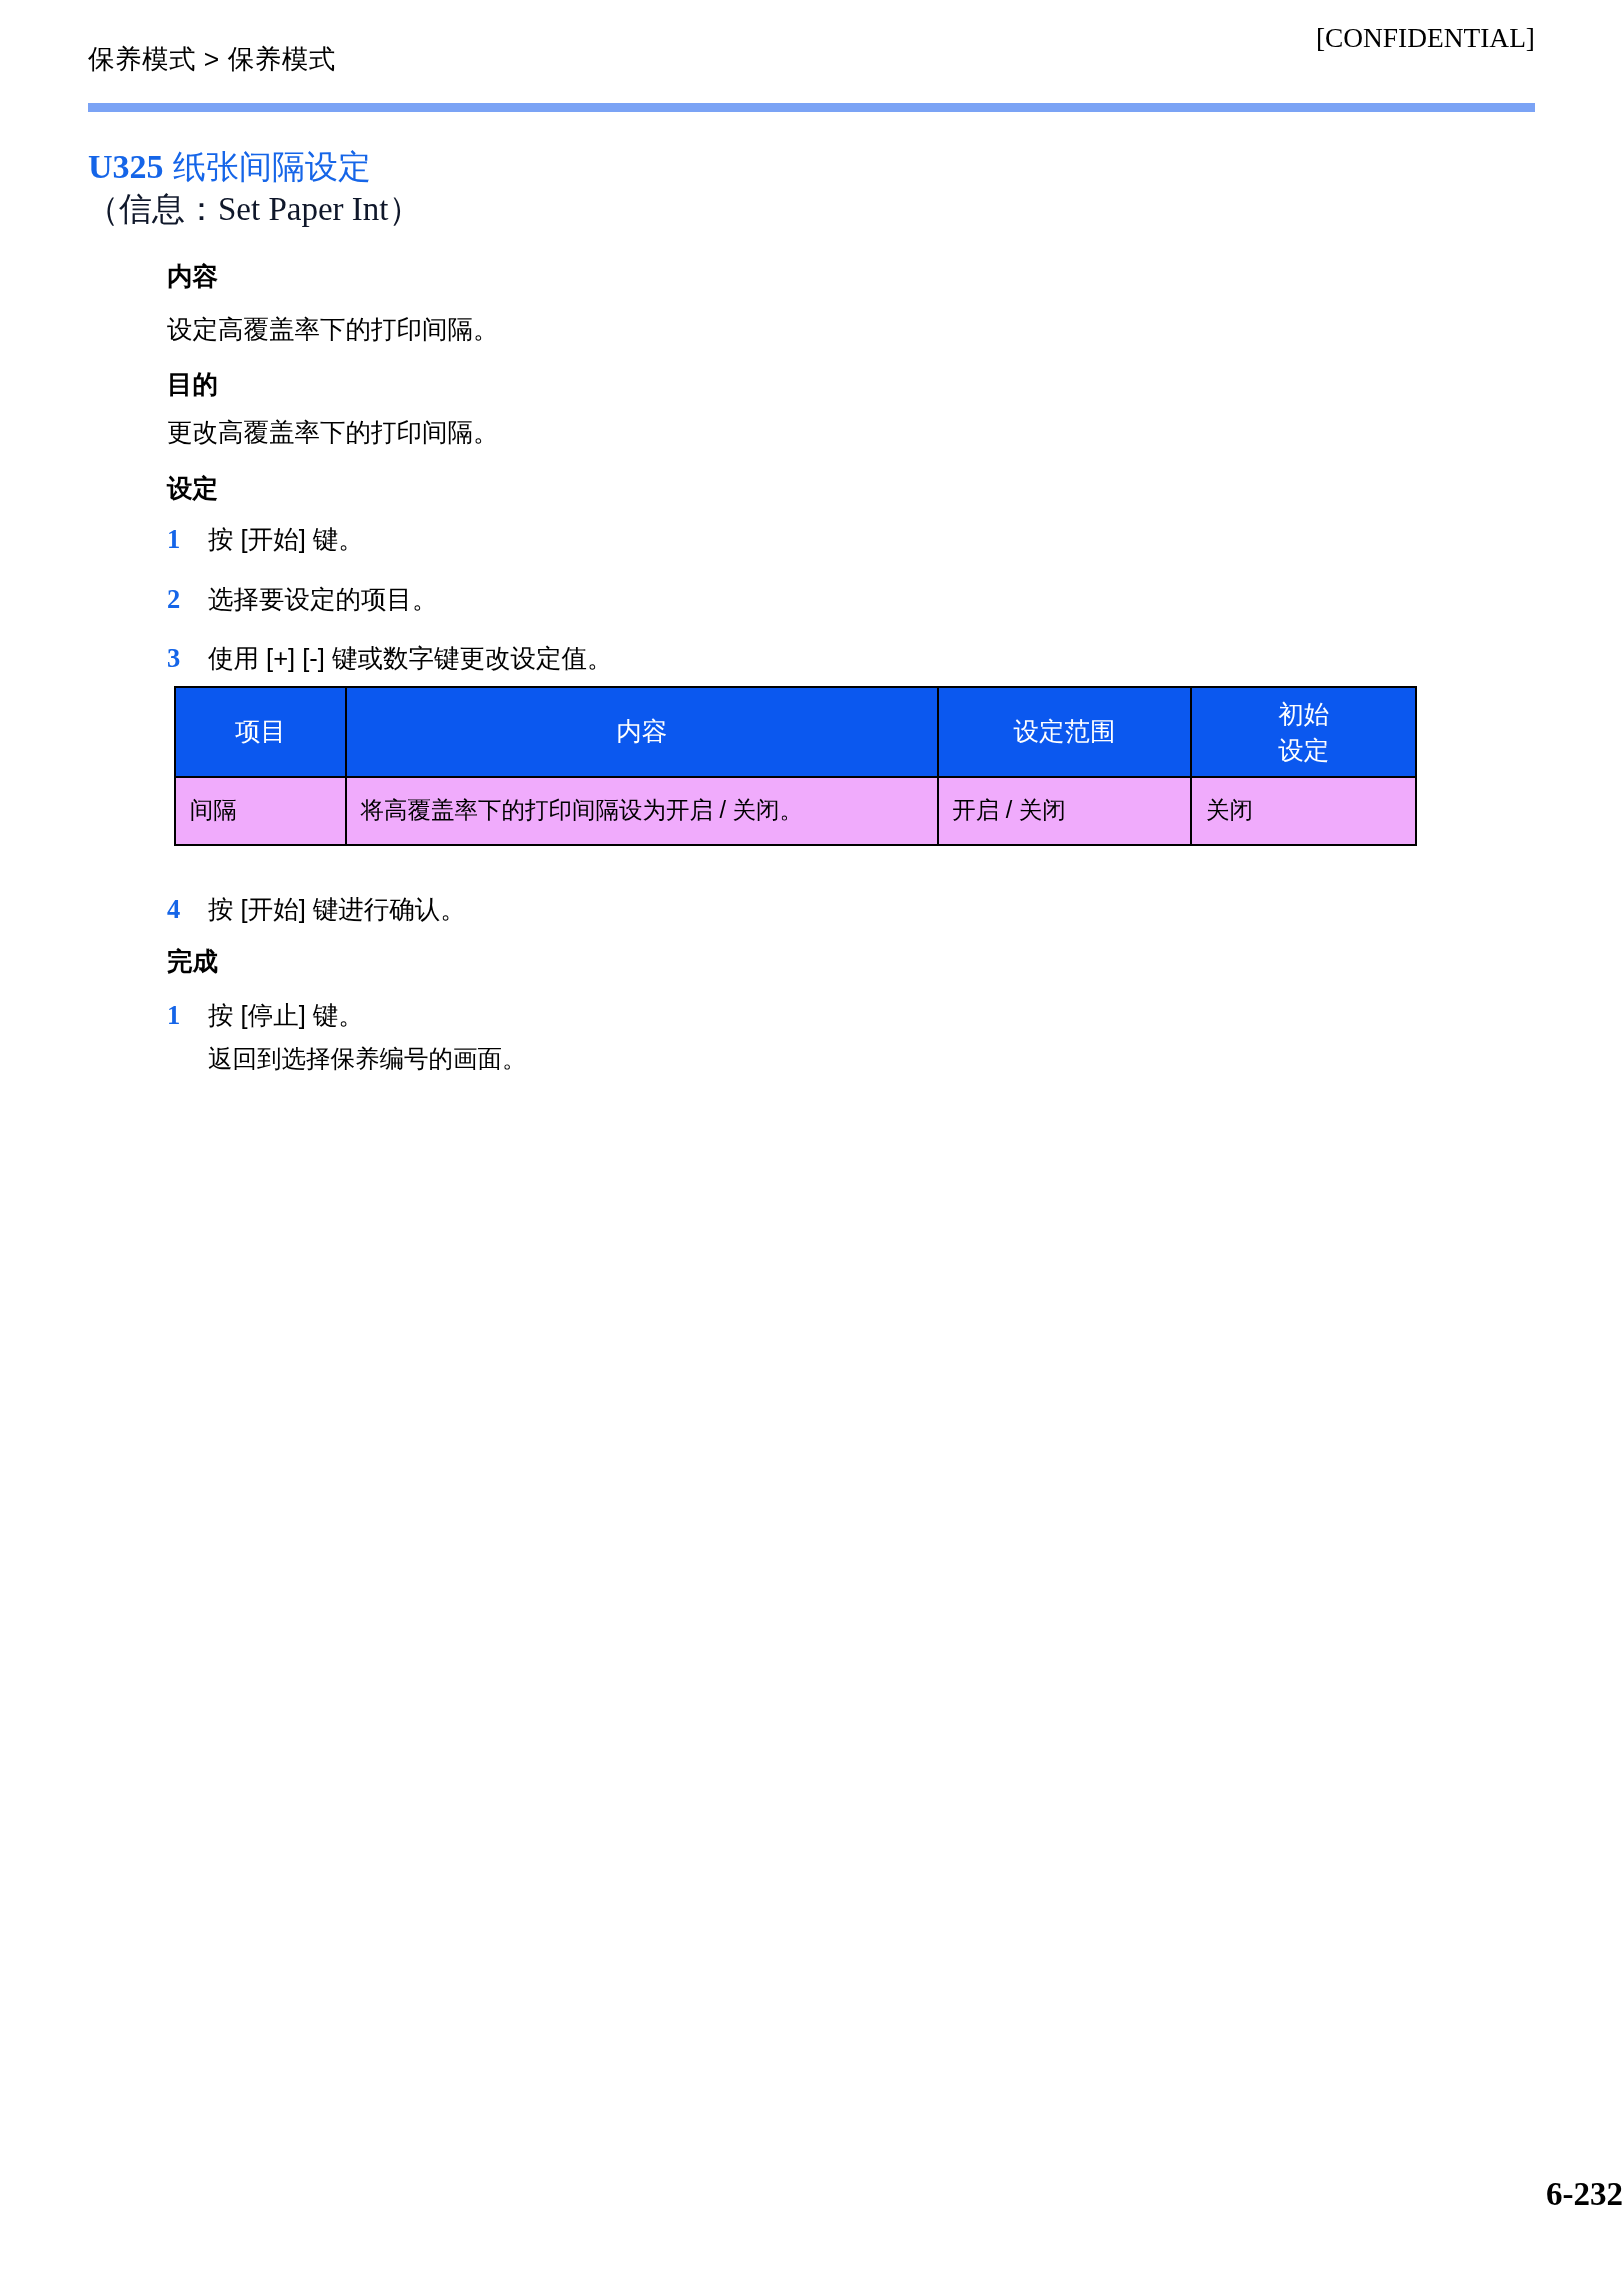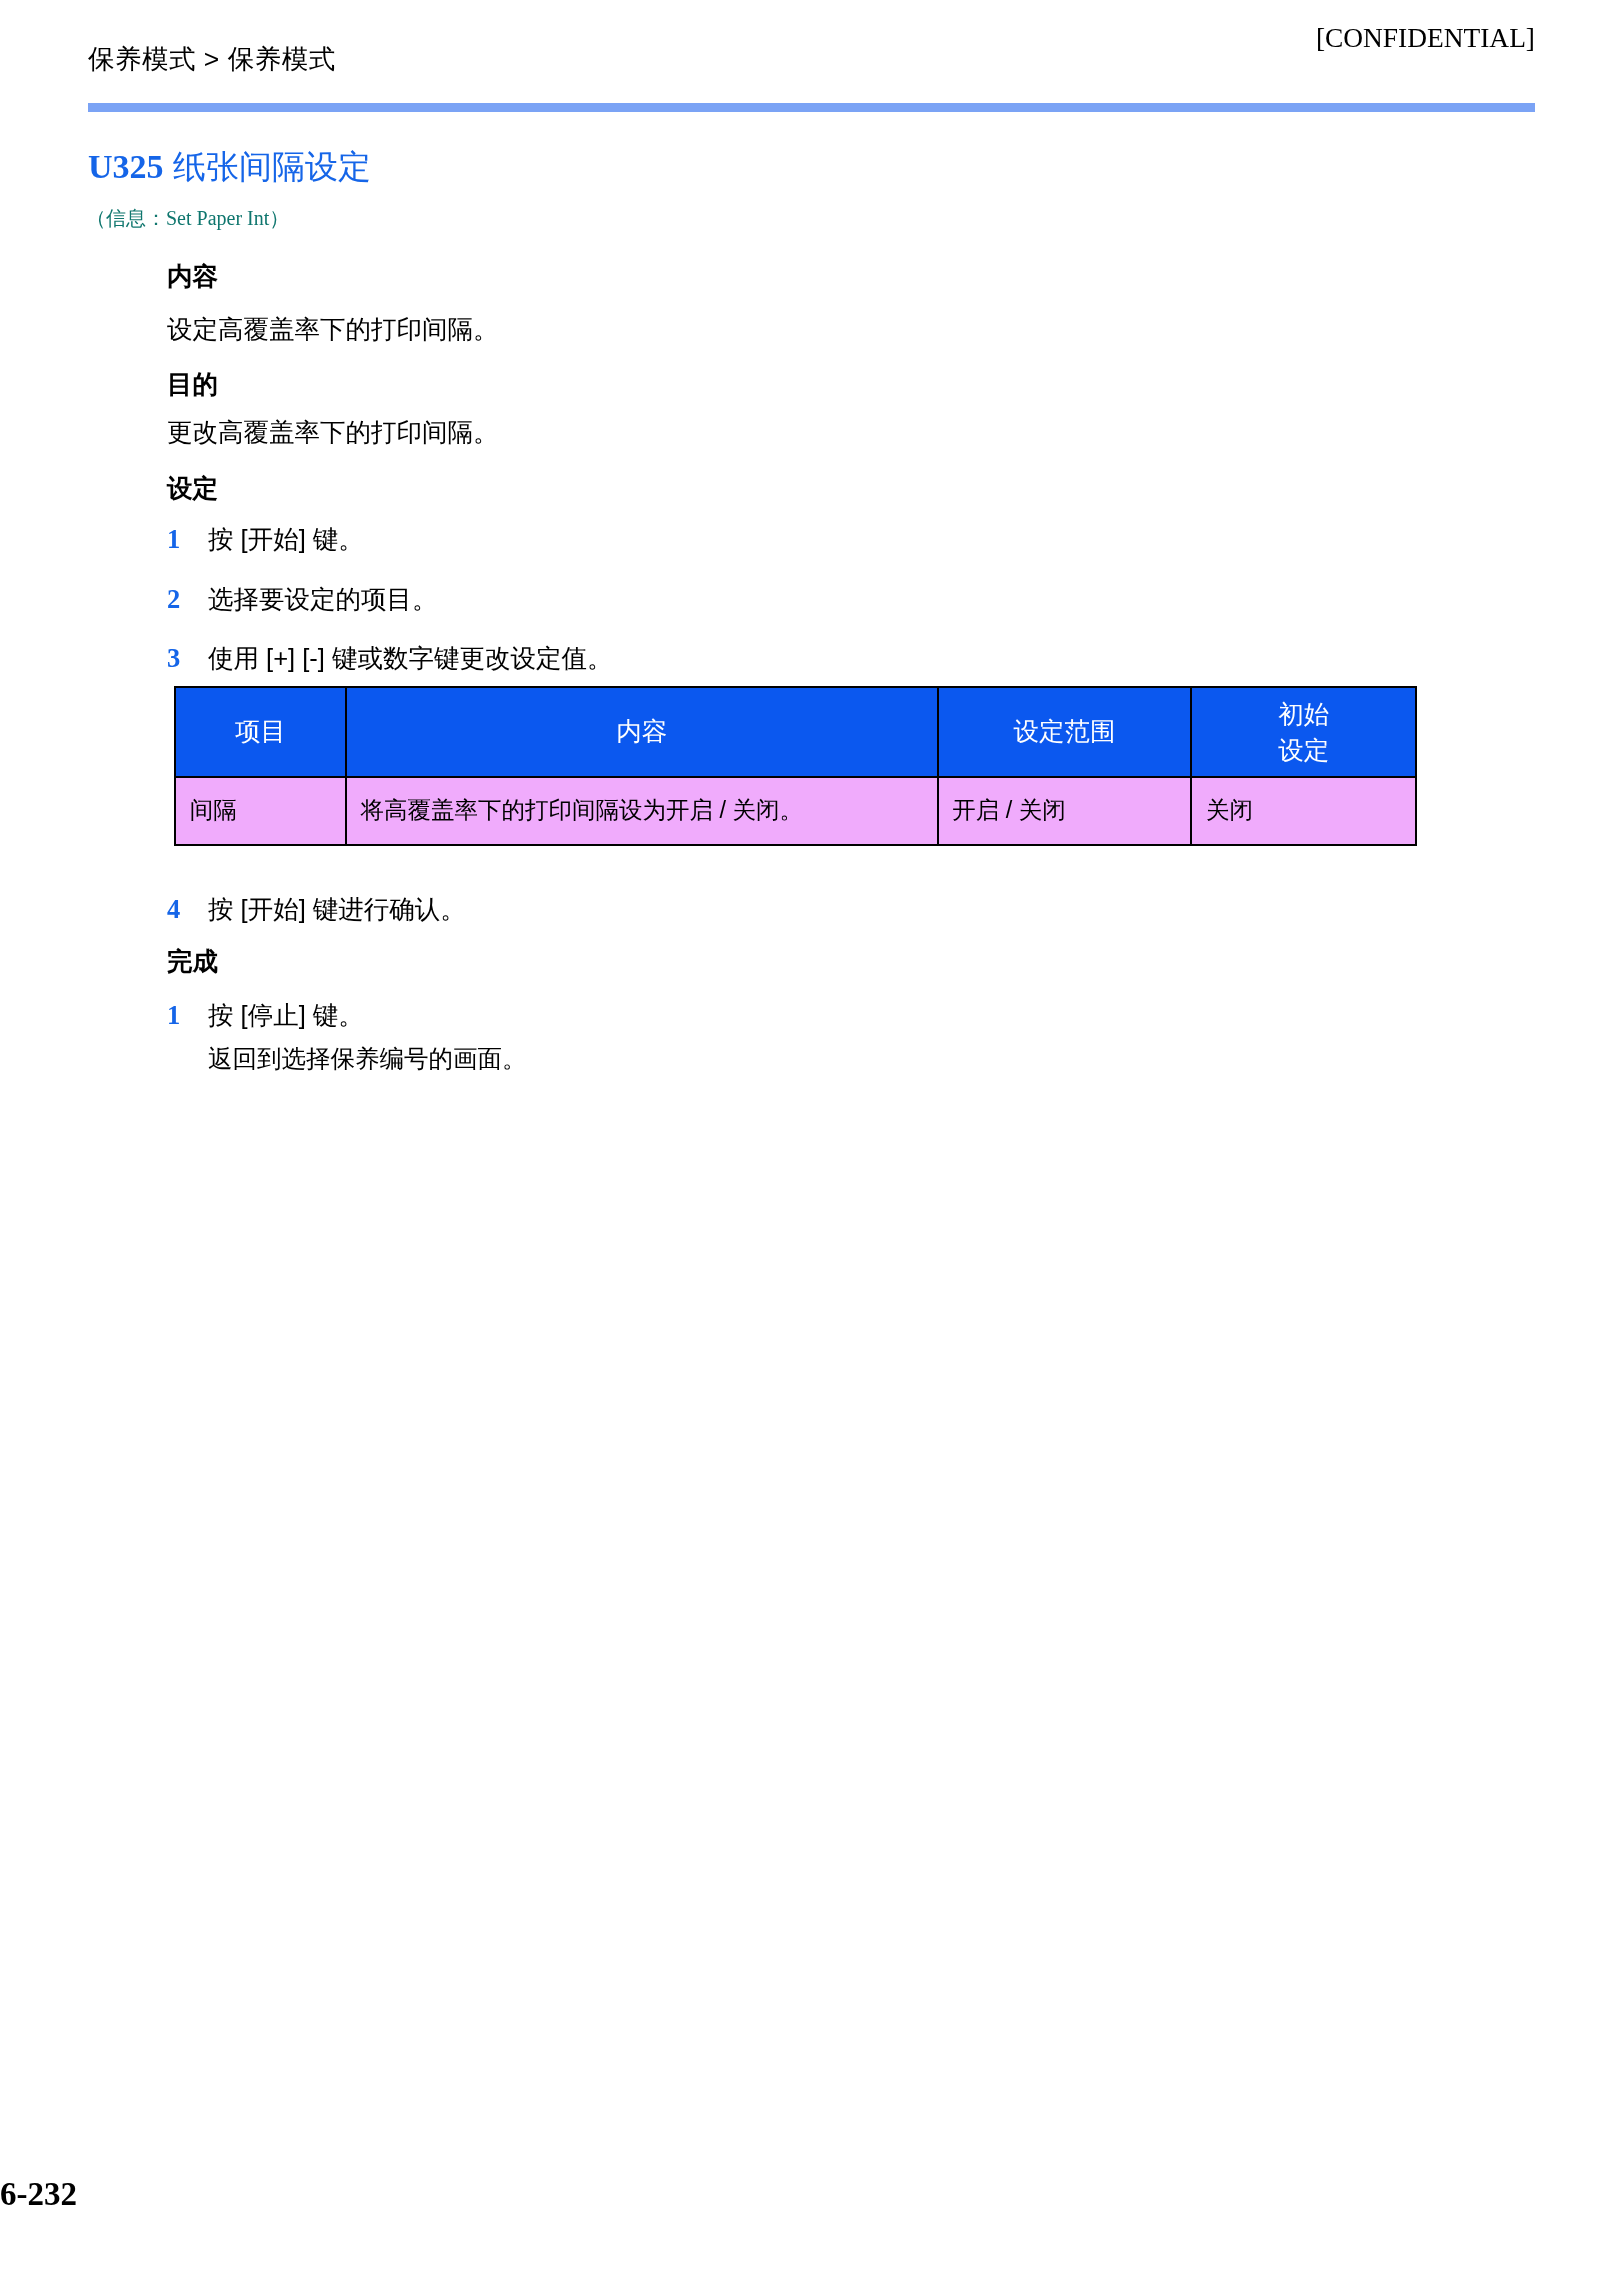--- a/index.html
+++ b/index.html
@@ -75,24 +75,24 @@
     font-family: "Liberation Serif", "DejaVu Serif", serif;
     font-weight: bold;
   }
   .section-title .cn {
     font-weight: normal;
     font-size: 33px;
   }
   .section-subtitle {
     position: absolute;
     left: 86px;
-    top: 199px;
-    font-size: 20px;
+    top: 189px;
+    font-size: 33px;
     line-height: 39px;
-    color: #0f766e;
+    color: #0f172a;
     white-space: nowrap;
   }
   .section-subtitle .en {
     font-family: "Liberation Serif", "DejaVu Serif", serif;
   }
 
   .sub-head {
     position: absolute;
     font-size: 25.5px;
     line-height: 33px;
@@ -181,21 +181,21 @@
   .col-content { width: 578px; }
   .col-range   { width: 240px; }
   .col-default { width: 211px; }
 
   
   .page-number {
     position: absolute;
     left: 0;
     top: 2174px;
     width: 1623px;
-    text-align: left;
+    text-align: right;
     font-family: "Liberation Serif", "DejaVu Serif", serif;
     font-weight: bold;
     font-size: 33px;
     line-height: 41px;
     color: #000000;
   }
 </style>
 </head>
 <body>
 

